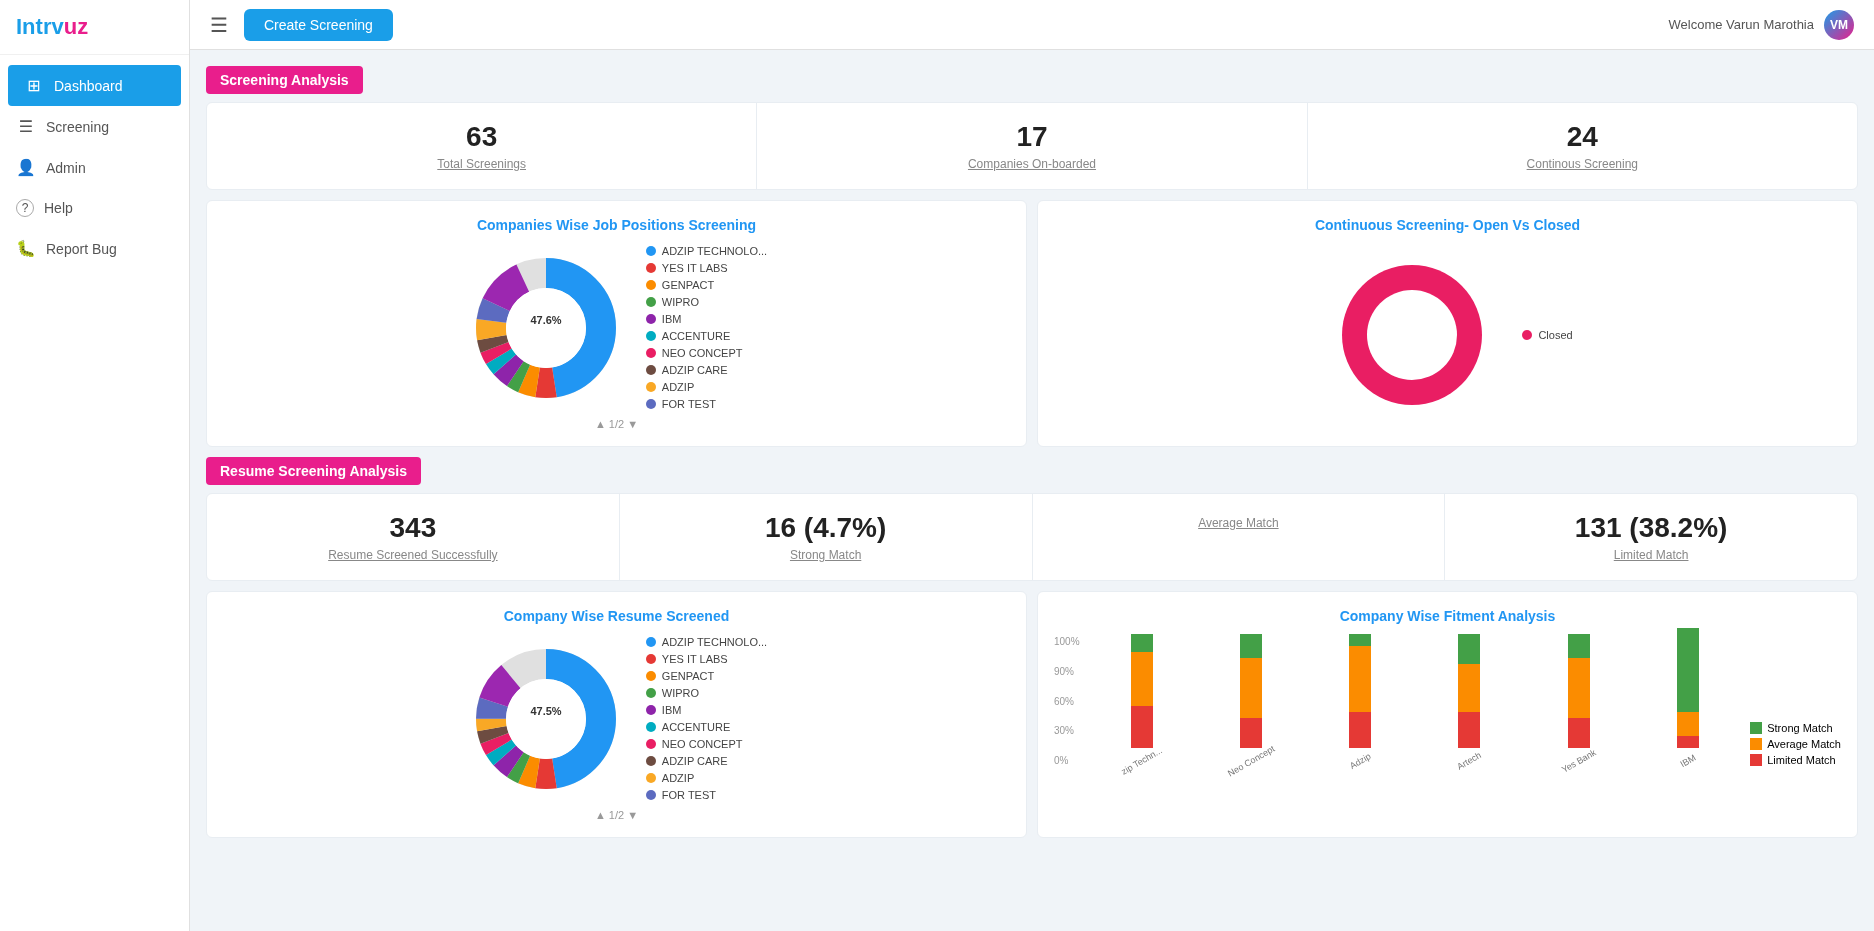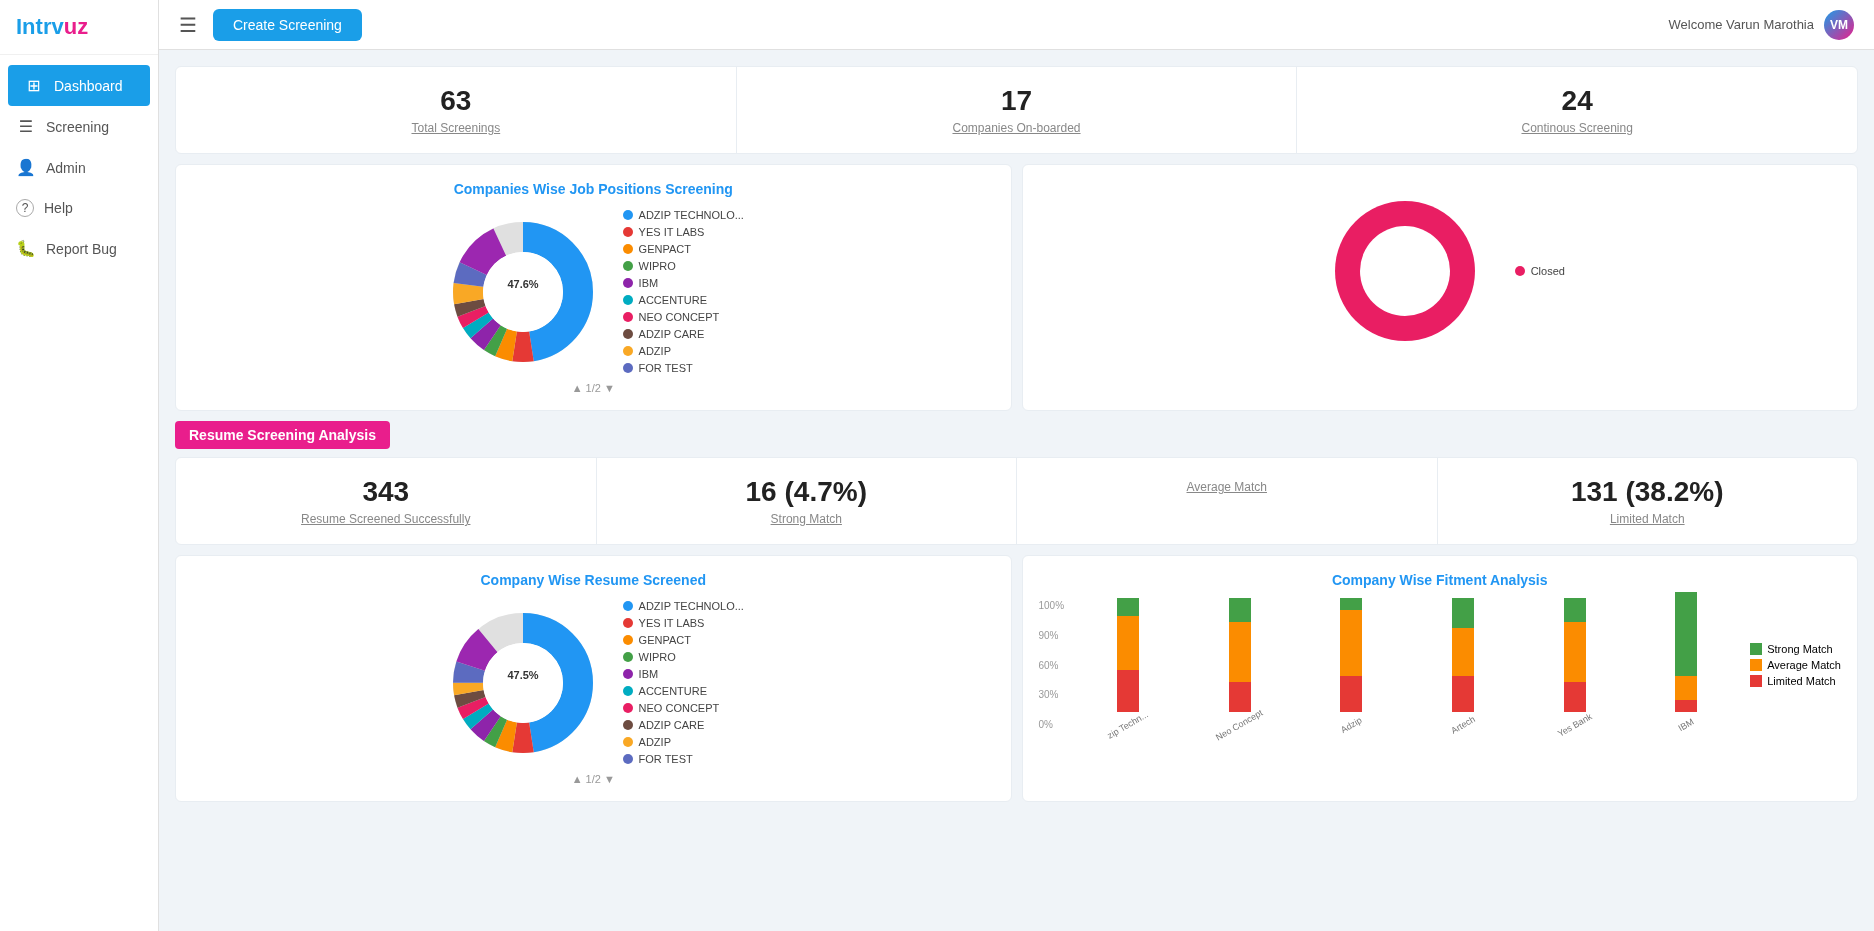--- a/index.html
+++ b/index.html
@@ -1,19 +1,19 @@
 <!DOCTYPE html>
 <html><head>
   <meta charset="utf-8">
   <style>
     * { box-sizing: border-box; margin: 0; padding: 0; }
     body { font-family: 'Segoe UI', Arial, sans-serif; background: #f0f4f8; display: flex; height: 100vh; overflow: hidden; }
 
     
-    .sidebar { width: 159px; background: #fff; border-right: 1px solid #e0e0e0; display: flex; flex-direction: column; flex-shrink: 0; }
+    .sidebar { width: 190px; background: #fff; border-right: 1px solid #e0e0e0; display: flex; flex-direction: column; flex-shrink: 0; }
     .sidebar-logo { padding: 14px 16px; border-bottom: 1px solid #f0f0f0; }
     .sidebar-logo span { font-size: 22px; font-weight: 700; color: #1a9ee8; }
     .sidebar-nav { padding: 10px 0; flex: 1; }
     .nav-item { display: flex; align-items: center; padding: 11px 16px; cursor: pointer; font-size: 14px; color: #555; gap: 10px; }
     .nav-item.active { background: #1a9ee8; color: #fff; border-radius: 4px; margin: 0 8px; }
     .nav-icon { font-size: 16px; width: 20px; text-align: center; }
 
     
     .main-area { flex: 1; display: flex; flex-direction: column; overflow: hidden; }
     .topbar { background: #fff; display: flex; align-items: center; padding: 0 20px; height: 50px; border-bottom: 1px solid #e0e0e0; flex-shrink: 0; gap: 16px; }
@@ -98,20 +98,23 @@
     <span class="hamburger">☰</span>
     <button class="create-btn">Create Screening</button>
     <div class="topbar-right">
       <span>Welcome Varun Marothia</span>
       <div class="avatar-icon">VM</div>
     </div>
   </div>
 
   <div class="content">
 
+    <div class="section-header">
+      <span class="section-label">Screening Analysis</span>
+    </div>
 
     <div class="stats-card">
       <div class="stat-item">
         <div class="stat-number">63</div>
         <div class="stat-label">Total Screenings</div>
       </div>
       <div class="stat-item">
         <div class="stat-number">17</div>
         <div class="stat-label">Companies On-boarded</div>
       </div>
@@ -186,20 +189,21 @@
             <div class="legend-item">
                 <span class="legend-dot" style="background:#5C6BC0;"></span>
                 <span>FOR TEST</span>
               </div>
           </div>
         </div>
         <div class="pagination-hint">▲ 1/2 ▼</div>
       </div>
 
       <div class="chart-card">
+        <div class="chart-title">Continuous Screening- Open Vs Closed</div>
         <div class="big-donut-container">
           <svg width="180" height="180" viewBox="0 0 180 180">
             <circle cx="90" cy="90" r="70" fill="#E91E63"></circle>
             <circle cx="90" cy="90" r="45" fill="white"></circle>
           </svg>
           <div class="legend">
             <div class="legend-item">
               <span class="legend-dot" style="background:#E91E63;"></span>
               <span>Closed</span>
             </div>
@@ -298,21 +302,21 @@
                 <span class="legend-dot" style="background:#5C6BC0;"></span>
                 <span>FOR TEST</span>
               </div>
           </div>
         </div>
         <div class="pagination-hint">▲ 1/2 ▼</div>
       </div>
 
       <div class="chart-card">
         <div class="chart-title">Company Wise Fitment Analysis</div>
-        <div style="display:flex;align-items:center;gap:12px;">
+        <div style="display:flex;align-items:flex-end;gap:12px;">
 
           <div style="display:flex;flex-direction:column;justify-content:space-between;height:130px;font-size:10px;color:#999;padding-top:0;flex-shrink:0;">
             <span>100%</span>
             <span>90%</span>
             <span>60%</span>
             <span>30%</span>
             <span>0%</span>
           </div>
 
           <div style="display:flex;align-items:flex-end;gap:8px;height:130px;flex:1;">

